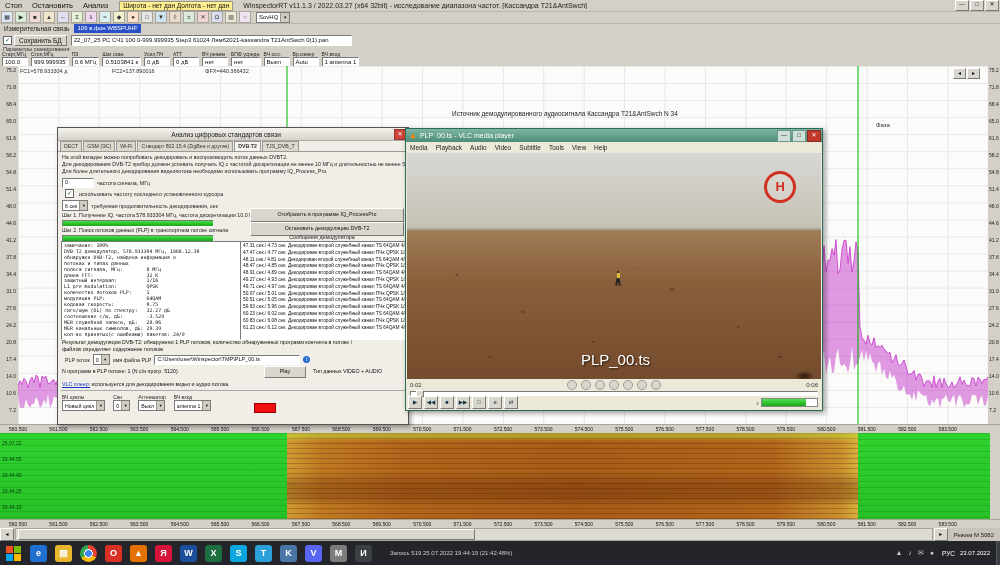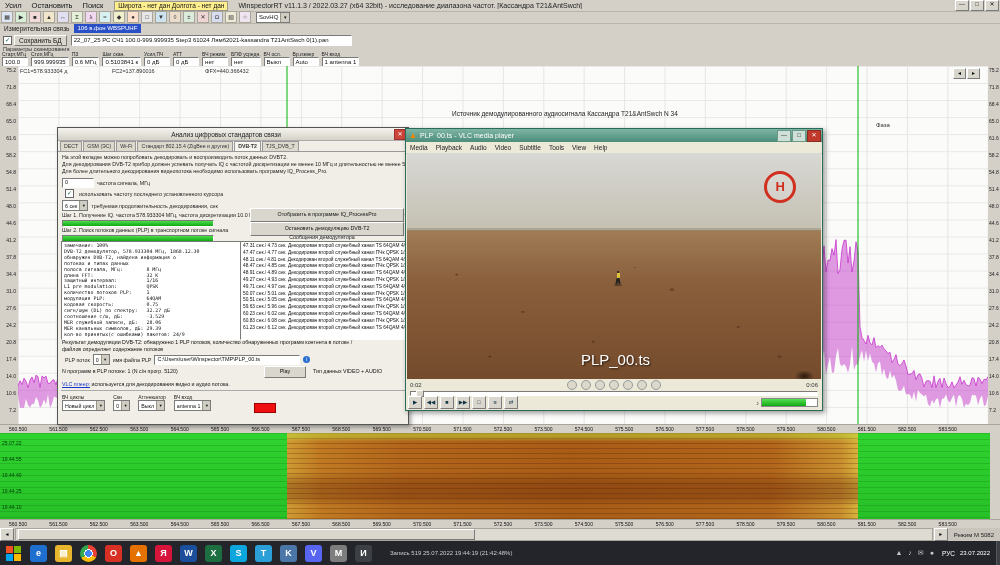--- a/index.html
+++ b/index.html
@@ -163,21 +163,21 @@
   #vol-groove{width:55px;height:7px;position:relative;background:#fff;border:1px solid #888}
   #vol-fill{position:absolute;left:0;top:0;height:100%;width:80%;background:linear-gradient(#55e055,#14a814)}
   .spk{font-size:6px;margin-right:2px;color:#333}
 </style>
 </head>
 <body>
 
 <div id="screen">
 
   <div id="titlebar">
-    <span id="menu-items"><span class="mitem">Усил</span><span class="mitem">Остановить</span><span class="mitem">Поиск</span></span>
+    <span id="menu-items"><span class="mitem">Стоп</span><span class="mitem">Остановить</span><span class="mitem">Анализ</span></span>
     <span id="gps-box">Широта - нет дан  Долгота - нет дан</span>
     <span id="app-title">WinspectorRT v11.1.3 / 2022.03.27 (x64 32bit) - исследование диапазона частот. [Кассандра Т21&amp;AntSwch]</span>
     <span id="win-btns" style="display:flex">
         <span class="winbtn out">—</span>
         <span class="winbtn out">□</span>
         <span class="winbtn out">✕</span>
       </span>
   </div>
 
   <div id="toolbar">

